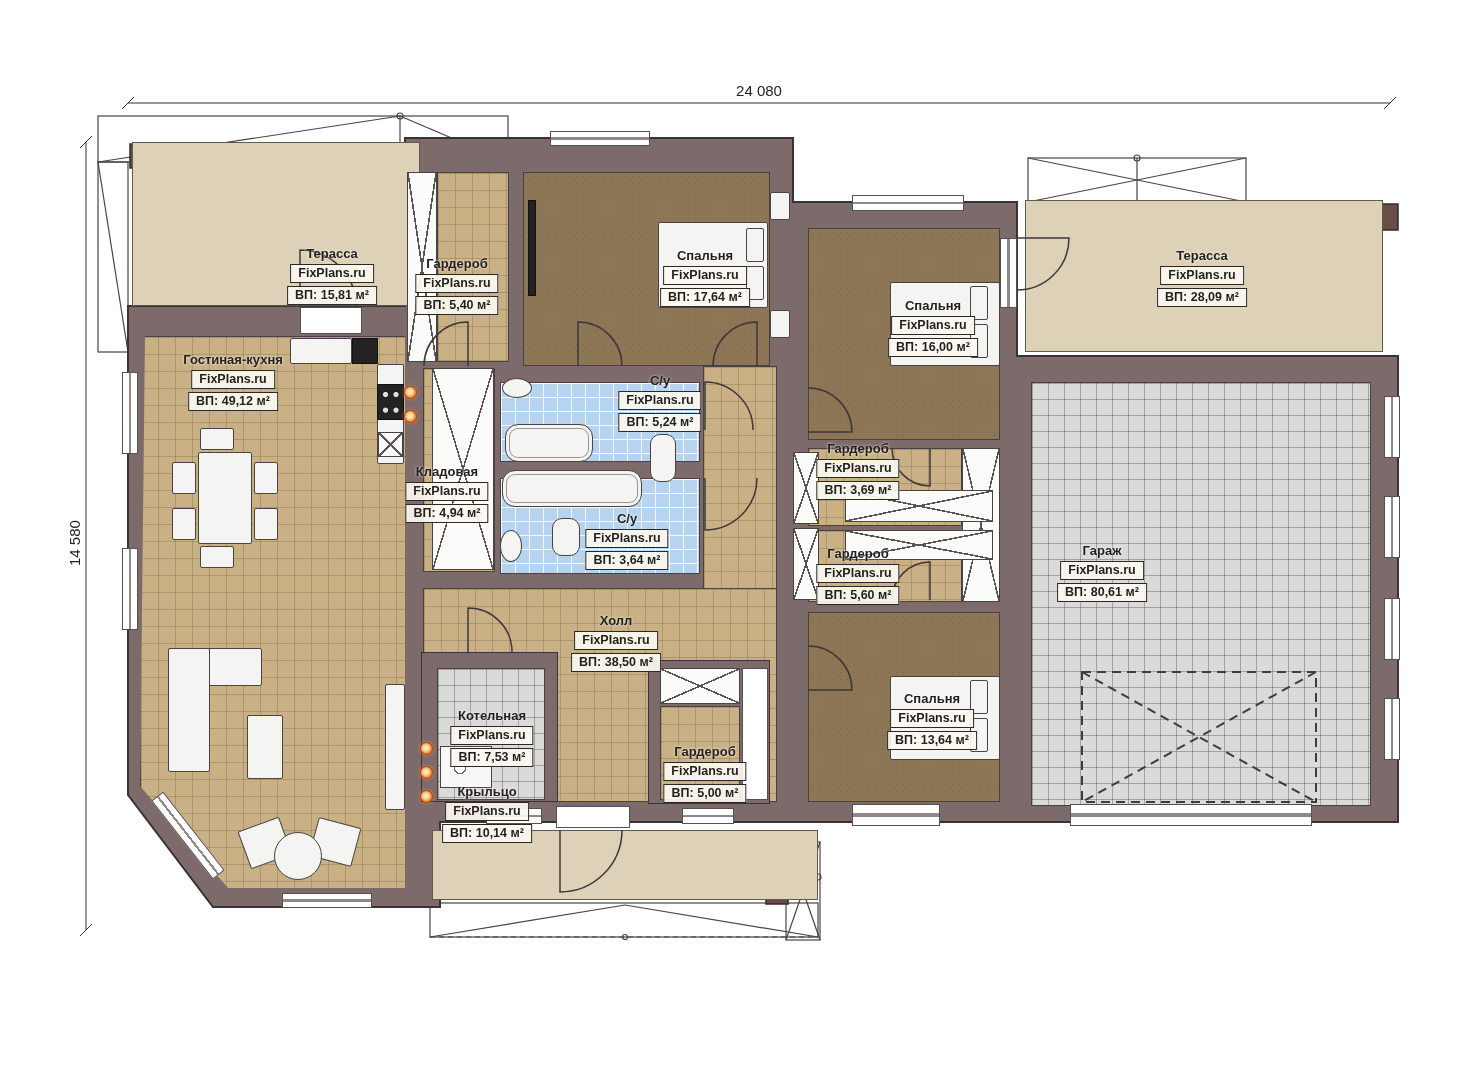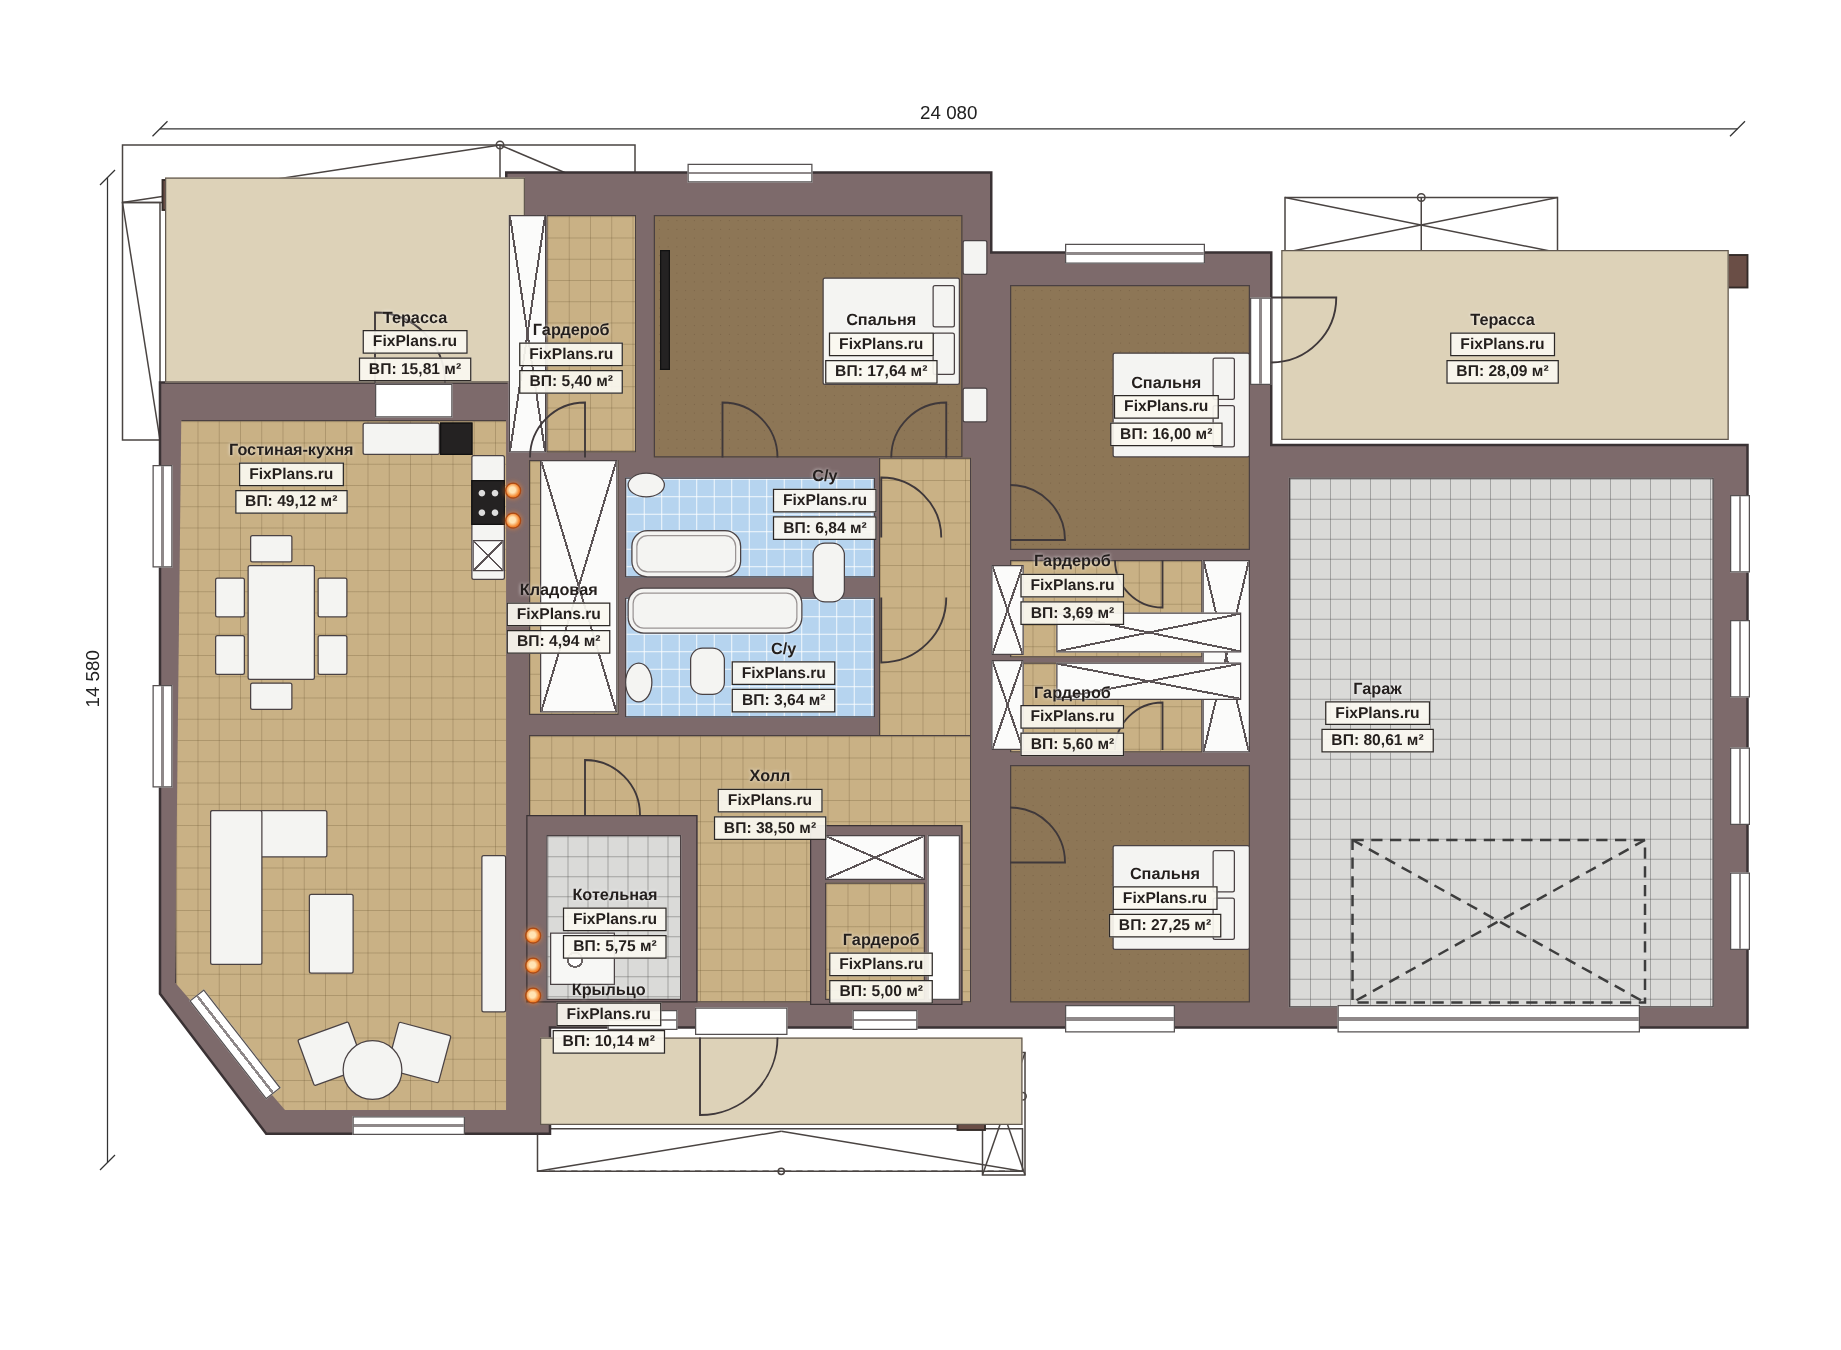--- a/index.html
+++ b/index.html
@@ -244,21 +244,21 @@
     <div class="rbox">ВП: 28,09 м²</div>
   </div>
   <div class="room-label" style="left:233px;top:352px">
     <div class="rname">Гостиная-кухня</div>
     <div class="rbox">FixPlans.ru</div>
     <div class="rbox">ВП: 49,12 м²</div>
   </div>
   <div class="room-label" style="left:660px;top:373px">
     <div class="rname">С/у</div>
     <div class="rbox">FixPlans.ru</div>
-    <div class="rbox">ВП: 6,84 м²</div>
+    <div class="rbox">ВП: 5,24 м²</div>
   </div>
   <div class="room-label" style="left:447px;top:464px">
     <div class="rname">Кладовая</div>
     <div class="rbox">FixPlans.ru</div>
     <div class="rbox">ВП: 4,94 м²</div>
   </div>
   <div class="room-label" style="left:627px;top:511px">
     <div class="rname">С/у</div>
     <div class="rbox">FixPlans.ru</div>
     <div class="rbox">ВП: 3,64 м²</div>
@@ -279,31 +279,31 @@
     <div class="rbox">ВП: 80,61 м²</div>
   </div>
   <div class="room-label" style="left:616px;top:613px">
     <div class="rname">Холл</div>
     <div class="rbox">FixPlans.ru</div>
     <div class="rbox">ВП: 38,50 м²</div>
   </div>
   <div class="room-label" style="left:492px;top:708px">
     <div class="rname">Котельная</div>
     <div class="rbox">FixPlans.ru</div>
-    <div class="rbox">ВП: 5,75 м²</div>
+    <div class="rbox">ВП: 7,53 м²</div>
   </div>
   <div class="room-label" style="left:705px;top:744px">
     <div class="rname">Гардероб</div>
     <div class="rbox">FixPlans.ru</div>
     <div class="rbox">ВП: 5,00 м²</div>
   </div>
   <div class="room-label" style="left:932px;top:691px">
     <div class="rname">Спальня</div>
     <div class="rbox">FixPlans.ru</div>
-    <div class="rbox">ВП: 27,25 м²</div>
+    <div class="rbox">ВП: 13,64 м²</div>
   </div>
   <div class="room-label" style="left:487px;top:784px">
     <div class="rname">Крыльцо</div>
     <div class="rbox">FixPlans.ru</div>
     <div class="rbox">ВП: 10,14 м²</div>
   </div>
 
 </div>
 
 </body></html>

